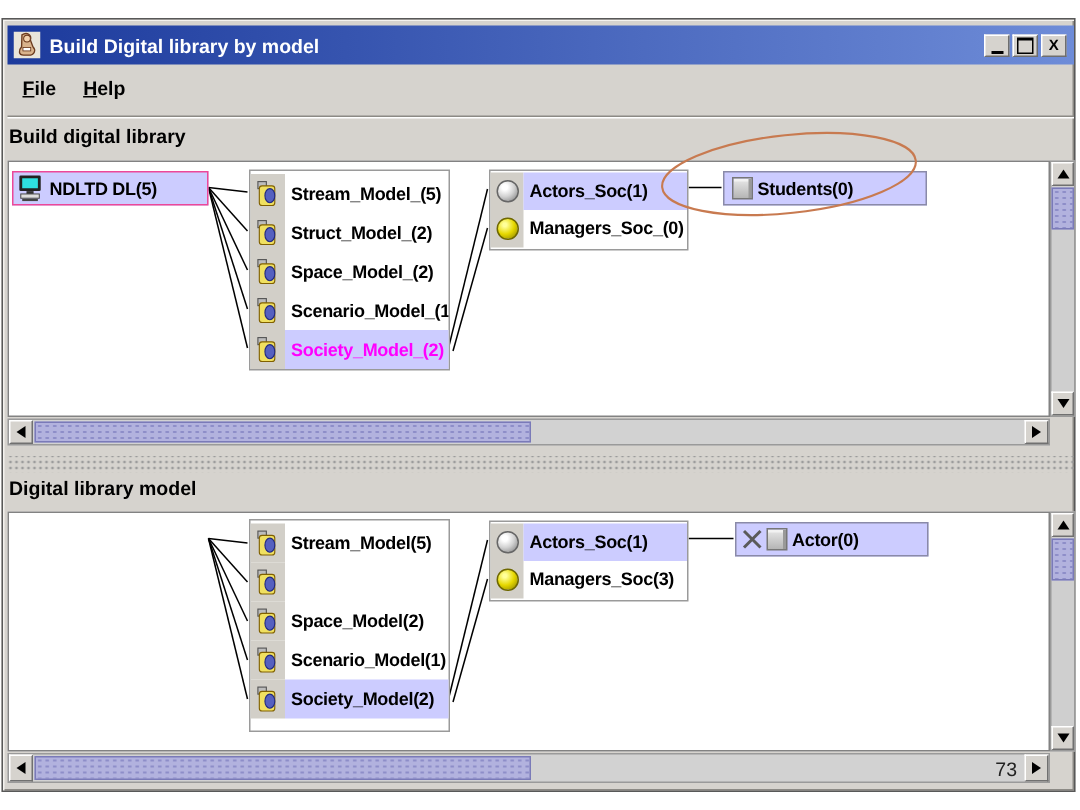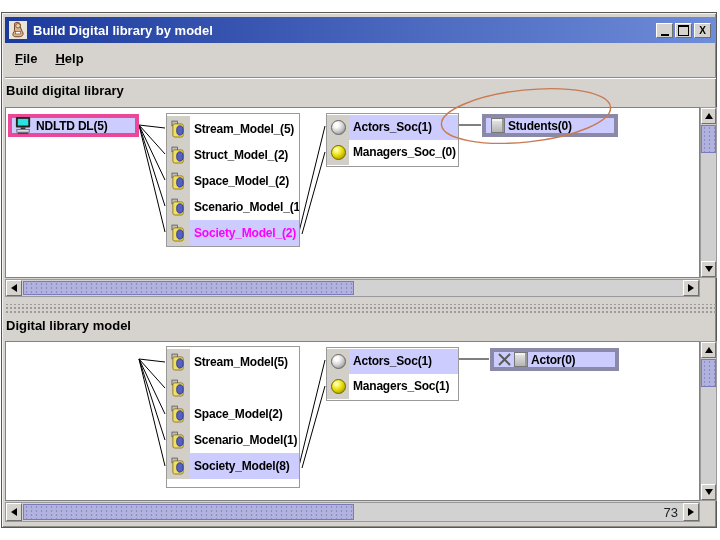--- a/index.html
+++ b/index.html
@@ -34,21 +34,21 @@
     font-size:13px;font-weight:bold;color:#000;
   }
   .menu-item{cursor:default;}
   .mn{text-decoration:underline;}
   .etched{position:absolute;height:0;border-top:1px solid #8c8a85;border-bottom:1px solid #ffffff;}
   .panel-label{position:absolute;left:4px;font-size:13px;font-weight:bold;color:#000;white-space:nowrap;}
   .canvas{position:absolute;background:var(--canvas,#ffffff);border:1px solid #828282;box-sizing:border-box;overflow:hidden;}
   .links{position:absolute;left:0;top:0;pointer-events:none;}
   .node{
     position:absolute;display:flex;align-items:center;gap:3px;padding-left:2px;box-sizing:border-box;
-    background:var(--highlight,#ccccff);border:4px solid #ec4899;
+    background:var(--highlight,#ccccff);border:1px solid #ec4899;
   }
   .lbl{font-size:12px;font-weight:bold;letter-spacing:-0.2px;white-space:nowrap;color:#000;}
   .groupbox{position:absolute;border:1px solid #9a9a9a;background:#fff;box-sizing:border-box;padding-top:2px;}
   .row{display:flex;height:26px;align-items:center;}
   .icon-cell{width:23px;height:26px;background:#d2cfc8;display:flex;align-items:center;justify-content:center;flex:none;}
   .label-cell{flex:1;height:26px;line-height:26px;font-size:12px;font-weight:bold;letter-spacing:-0.2px;padding-left:4px;white-space:nowrap;overflow:hidden;color:#000;}
   .row.hl .label-cell{background:var(--highlight,#ccccff);}
   .magenta{color:var(--model-selected-text,#ff00ff);}
   .sphere{width:13px;height:13px;border-radius:50%;flex:none;}
   .sphere.white{background:radial-gradient(circle at 35% 30%, #ffffff 15%, #d2d2d2 50%, #8a8a8a 90%);border:1px solid #666;}
@@ -289,36 +289,36 @@
         <span class="label-cell">Scenario_Model(1)</span>
       </div>
       <div class="row hl">
         <span class="icon-cell">
             <svg width="15" height="19" viewBox="0 0 16 20">
               <rect x="1" y="1" width="6" height="5" fill="#bdbdbd" stroke="#555" stroke-width="0.8"></rect>
               <rect x="2" y="4" width="11" height="14" rx="2" fill="#f0e060" stroke="#806000" stroke-width="0.8"></rect>
               <ellipse cx="9.5" cy="11" rx="3.5" ry="5" fill="#5560c0" stroke="#222a80" stroke-width="0.8"></ellipse>
             </svg>
           </span>
-        <span class="label-cell">Society_Model(8)</span>
+        <span class="label-cell">Society_Model(2)</span>
       </div>
     </div>
 
     <div class="groupbox" style="left:320px;top:5px;width:133px;height:54px;padding-top:1px;">
       <div class="row hl" style="height:25px;">
         <span class="icon-cell" style="width:22px;height:25px;">
             <span class="sphere white"></span>
           </span>
         <span class="label-cell" style="height:25px;line-height:25px;">Actors_Soc(1)</span>
       </div>
       <div class="row" style="height:25px;">
         <span class="icon-cell" style="width:22px;height:25px;">
             <span class="sphere yellow"></span>
           </span>
-        <span class="label-cell" style="height:25px;line-height:25px;">Managers_Soc(1)</span>
+        <span class="label-cell" style="height:25px;line-height:25px;">Managers_Soc(3)</span>
       </div>
     </div>
 
     <div class="node" style="left:484px;top:6px;width:129px;height:23px;border-color:#8a8aa8;">
       <svg width="13" height="13" viewBox="0 0 13 13" style="margin-left:2px;flex:none;">
         <line x1="1" y1="1" x2="12" y2="12" stroke="#5a5a5a" stroke-width="2"></line>
         <line x1="12" y1="1" x2="1" y2="12" stroke="#5a5a5a" stroke-width="2"></line>
       </svg>
       <span class="box-icon" style="margin-left:0;"></span>
       <span class="lbl">Actor(0)</span>

